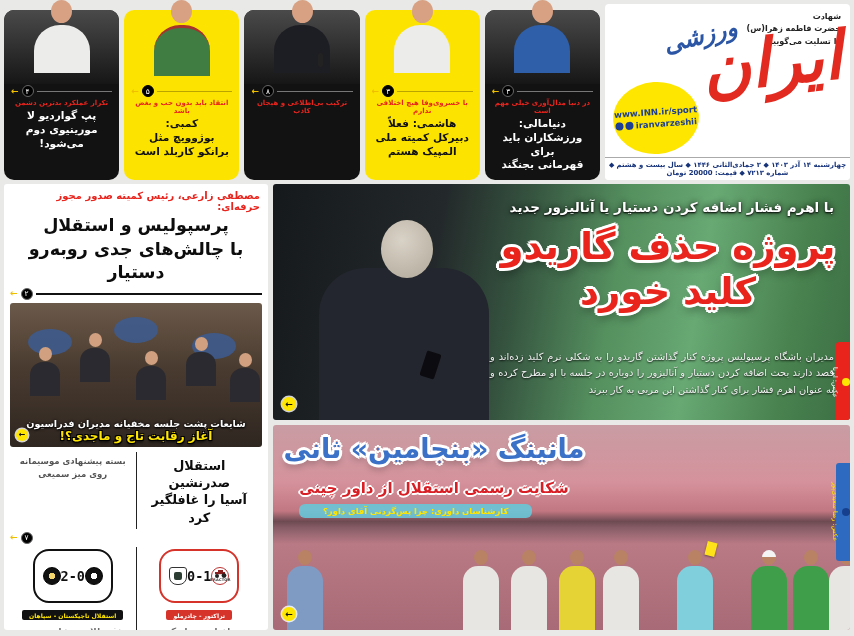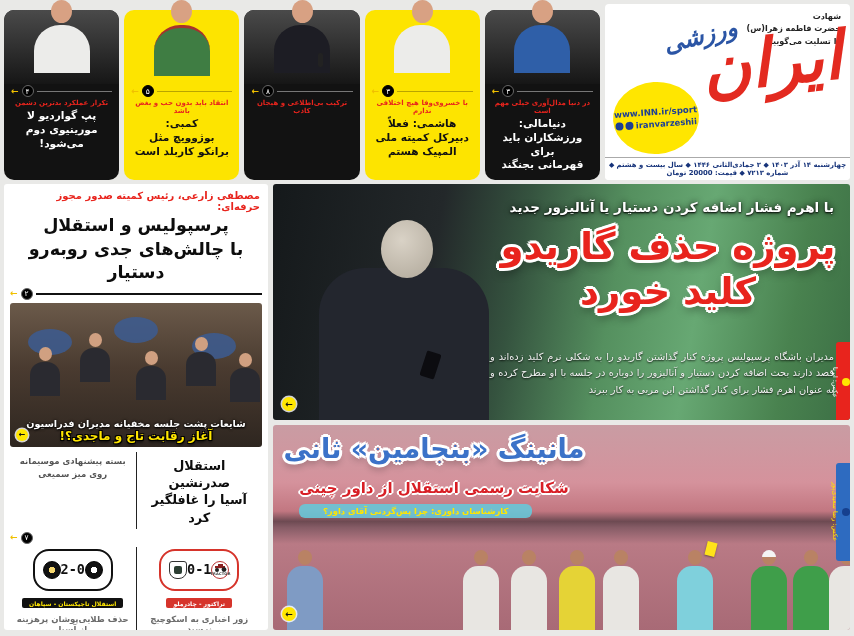--- a/index.html
+++ b/index.html
@@ -123,22 +123,22 @@
         text-shadow:-1px -1px 0 #000,1px 1px 0 #000,-1px 1px 0 #000,1px -1px 0 #000,0 2px 3px #000;}
   .lc-photo .arrow-chip{width:12px;height:12px;font-size:8px;left:6px;bottom:6px;}
   .substories{display:flex;direction:rtl;margin-top:5px;}
   .substory{flex:1;text-align:center;padding:3px 4px;}
   .substory:first-child{border-left:1.5px solid #222;}
   .ss-kicker{color:#555;font-size:8.5px;font-weight:bold;line-height:1.5;}
   .ss-headline{color:#0d0d0d;font-size:12.8px;font-weight:900;line-height:1.35;margin-top:2px;}
   .matches{display:flex;direction:rtl;margin-top:1px;}
   .match{flex:1;text-align:center;padding:1px 3px;}
   .match:first-child{border-left:1.5px solid #222;}
-  .scorebox{display:inline-flex;direction:ltr;border-radius:16px;
-        padding:10px 8px;margin-top:1px;background:#fff;}
+  .scorebox{display:inline-flex;align-items:center;direction:ltr;border-radius:16px;
+        padding:16px 8px;margin-top:1px;background:#fff;}
   .blackbx{border:2.2px solid #111;}
   .redbx{border:2.2px solid #d6342b;}
   .logo{width:18px;height:18px;border-radius:50%;flex:none;}
   .logo.ist{background:radial-gradient(circle,#fff 0 26%,#111 28% 100%);border:1px solid #000;box-sizing:border-box;}
   .logo.sep{background:radial-gradient(circle,#f5d76e 0 28%,#111 30% 100%);border:1px solid #000;box-sizing:border-box;}
   .logo.shield{border-radius:3px 3px 8px 8px;background:#fff;border:1.5px solid #333;box-sizing:border-box;
         display:flex;align-items:center;justify-content:center;}
   .shield-core{width:8px;height:8px;background:#2c3e33;border-radius:2px;}
   .logo.tractor{background:#fff;border:1px solid #b33;box-sizing:border-box;display:flex;
         flex-direction:column;align-items:center;justify-content:center;border-radius:50%;}

